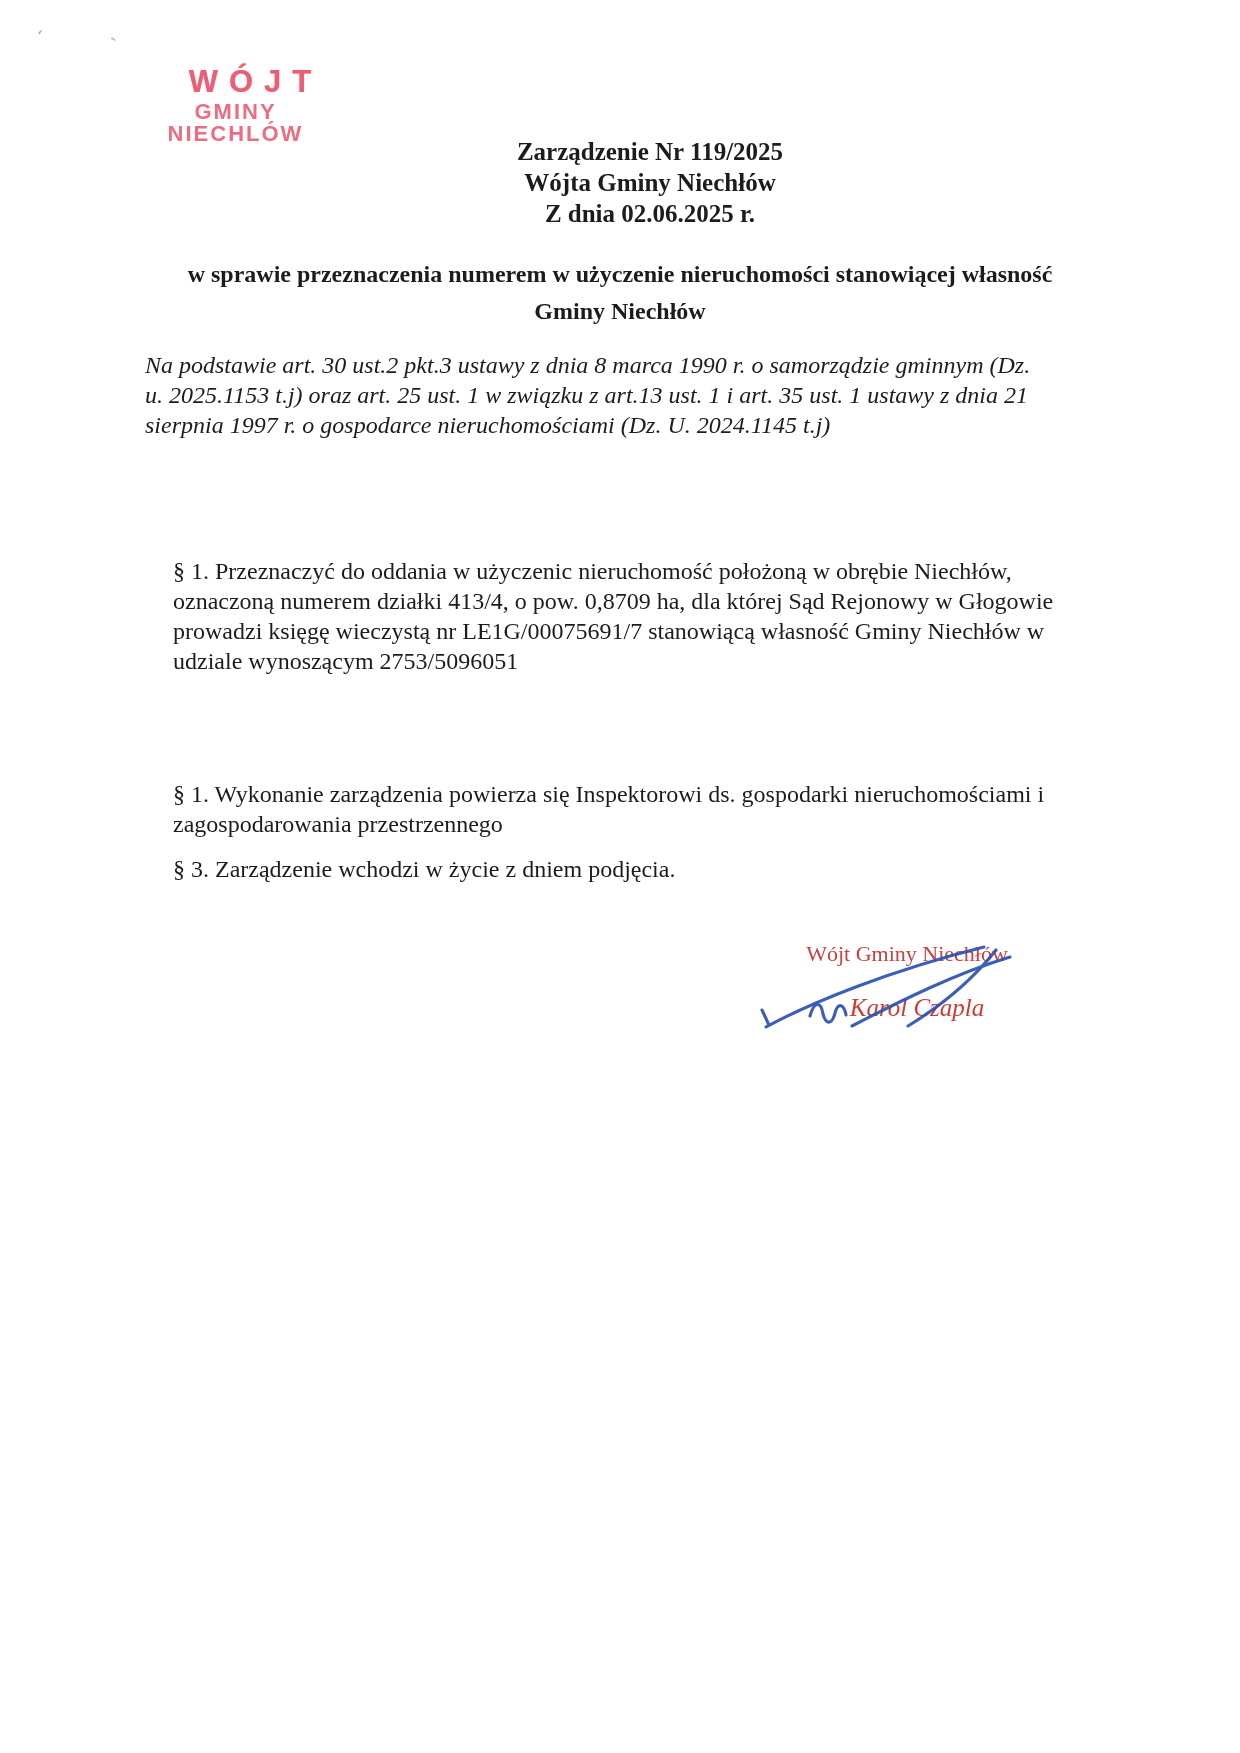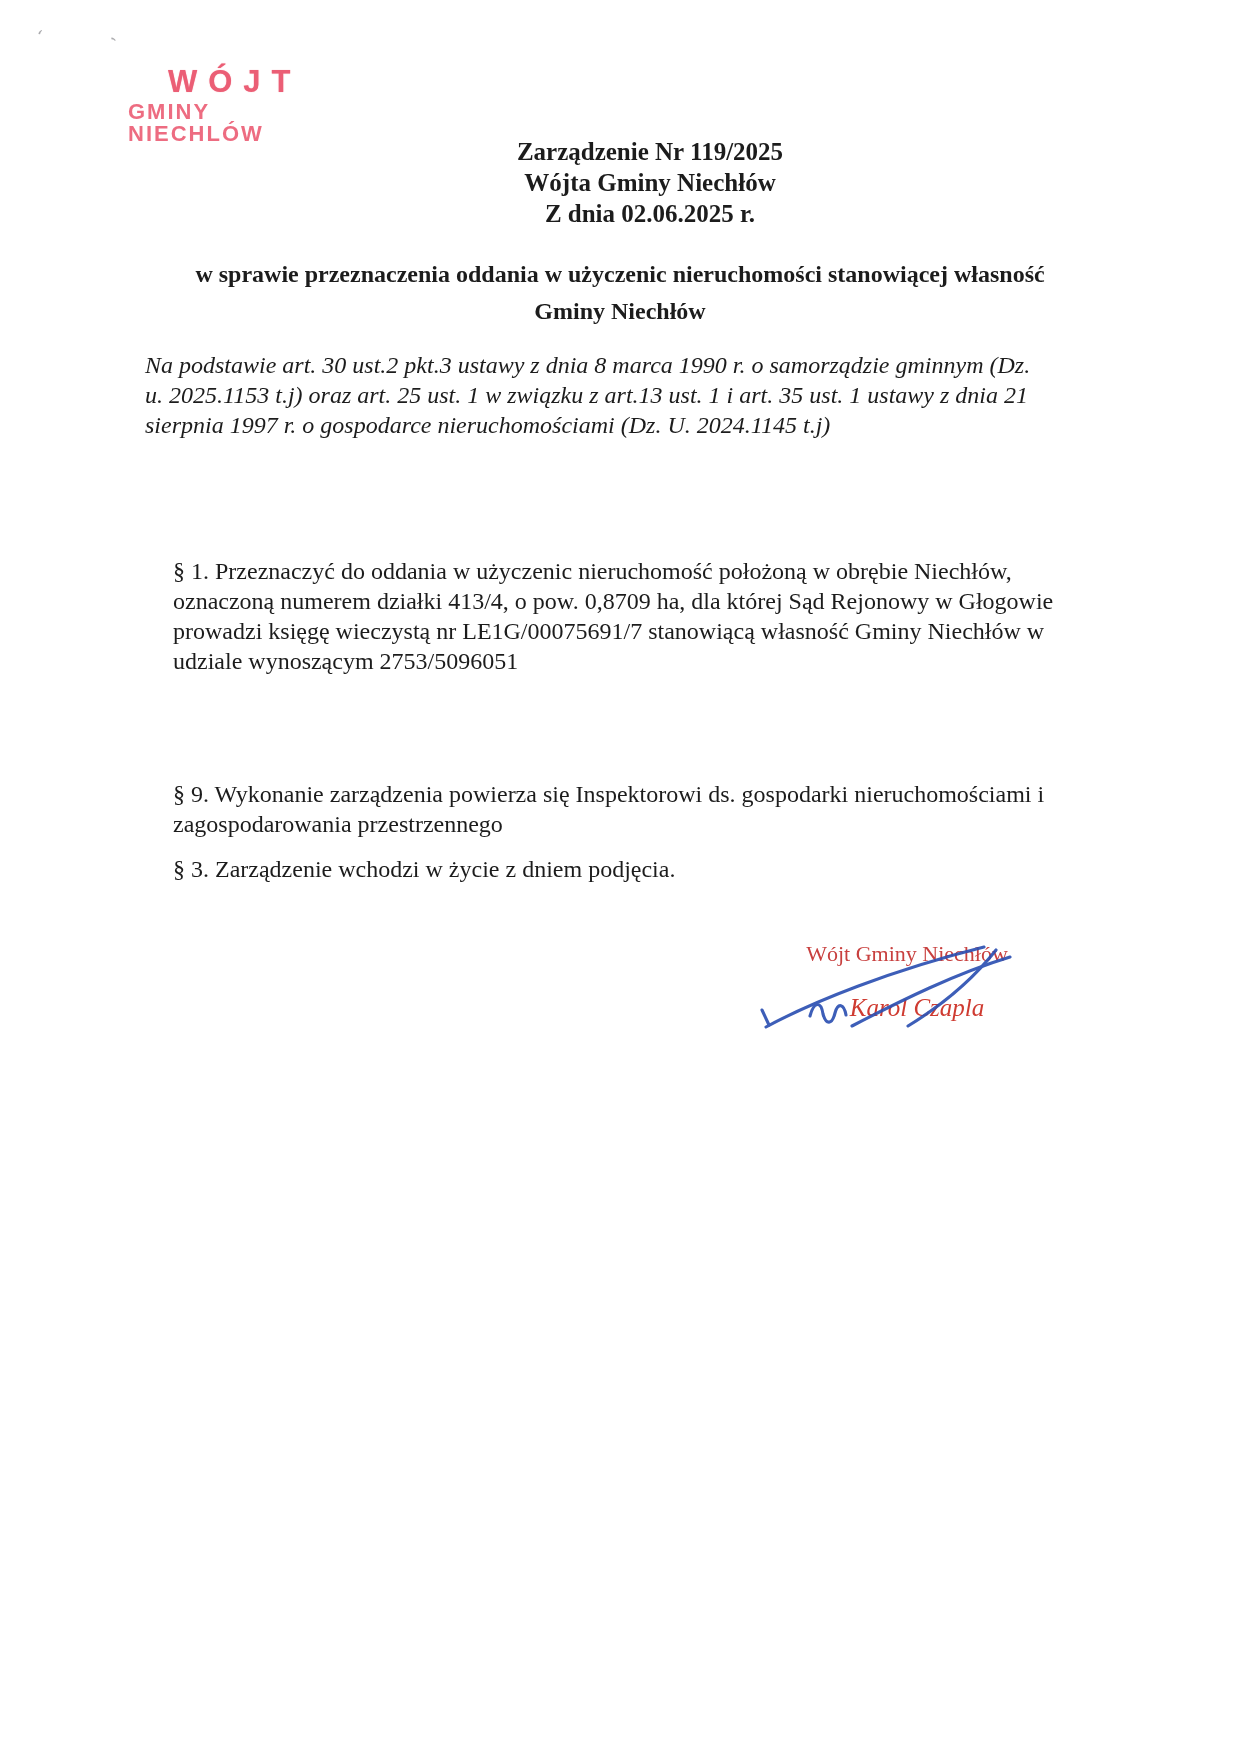--- a/index.html
+++ b/index.html
@@ -30,20 +30,21 @@
   }
   .speck.s1 { left: 36px; top: 26px; }
   .speck.s2 { left: 106px; top: 28px; transform: rotate(95deg); }
 
   
   .stamp {
     position: absolute;
     left: 128px;
     top: 66px;
     width: 215px;
+    text-align: center;
     font-family: "Liberation Sans", sans-serif;
     line-height: 1;
     user-select: none;
   }
   .stamp-line1 {
     display: block;
     font-size: 31px;
     font-weight: 700;
     letter-spacing: 11px;
     padding-left: 40px;
@@ -156,32 +157,32 @@
 
   <div class="stamp" style="color:#e94862;">
     <span class="stamp-line1">WÓJT</span>
     <span class="stamp-line2">GMINY NIECHLÓW</span>
   </div>
 
   <div class="doc-title">Zarządzenie Nr 119/2025
 Wójta Gminy Niechłów
 Z dnia 02.06.2025 r.</div>
 
-  <div class="doc-subject">w sprawie przeznaczenia  oddania w użyczenic nieruchomości stanowiącej własność
+  <div class="doc-subject">w sprawie przeznaczenia  numerem w użyczenie nieruchomości stanowiącej własność
 Gminy Niechłów</div>
 
   <div class="legal-basis">Na podstawie art. 30 ust.2 pkt.3 ustawy z dnia 8 marca 1990 r. o samorządzie gminnym (Dz.
 u. 2025.1153 t.j) oraz art. 25 ust. 1  w związku z art.13 ust. 1 i art. 35 ust. 1 ustawy z dnia 21
 sierpnia 1997 r. o gospodarce nieruchomościami (Dz. U. 2024.1145 t.j)</div>
 
   <div class="doc-par par-1">§ 1. Przeznaczyć do oddania w użyczenic nieruchomość położoną w obrębie Niechłów,
 oznaczoną numerem działki 413/4, o pow. 0,8709 ha, dla której Sąd Rejonowy w Głogowie
 prowadzi księgę wieczystą nr LE1G/00075691/7 stanowiącą własność Gminy Niechłów w
 udziale wynoszącym 2753/5096051</div>
-  <div class="doc-par par-2">§ 9. Wykonanie zarządzenia powierza się Inspektorowi ds. gospodarki nieruchomościami i
+  <div class="doc-par par-2">§ 1. Wykonanie zarządzenia powierza się Inspektorowi ds. gospodarki nieruchomościami i
 zagospodarowania przestrzennego</div>
   <div class="doc-par par-3">§ 3. Zarządzenie wchodzi w życie z dniem podjęcia.</div>
 
   <div class="signature">
     <div class="sig-role">Wójt Gminy Niechłów</div>
     <div class="sig-name">Karol Czapla</div>
     <svg class="sig-pen" width="280" height="115" viewBox="0 0 280 115" fill="none">
       <g stroke="#2d51b2" stroke-width="3.1" stroke-linecap="round" fill="none" opacity="0.92">
         <path d="M10,82 l7,15"></path>
         <path d="M14,99 C60,74 140,42 232,19"></path>

